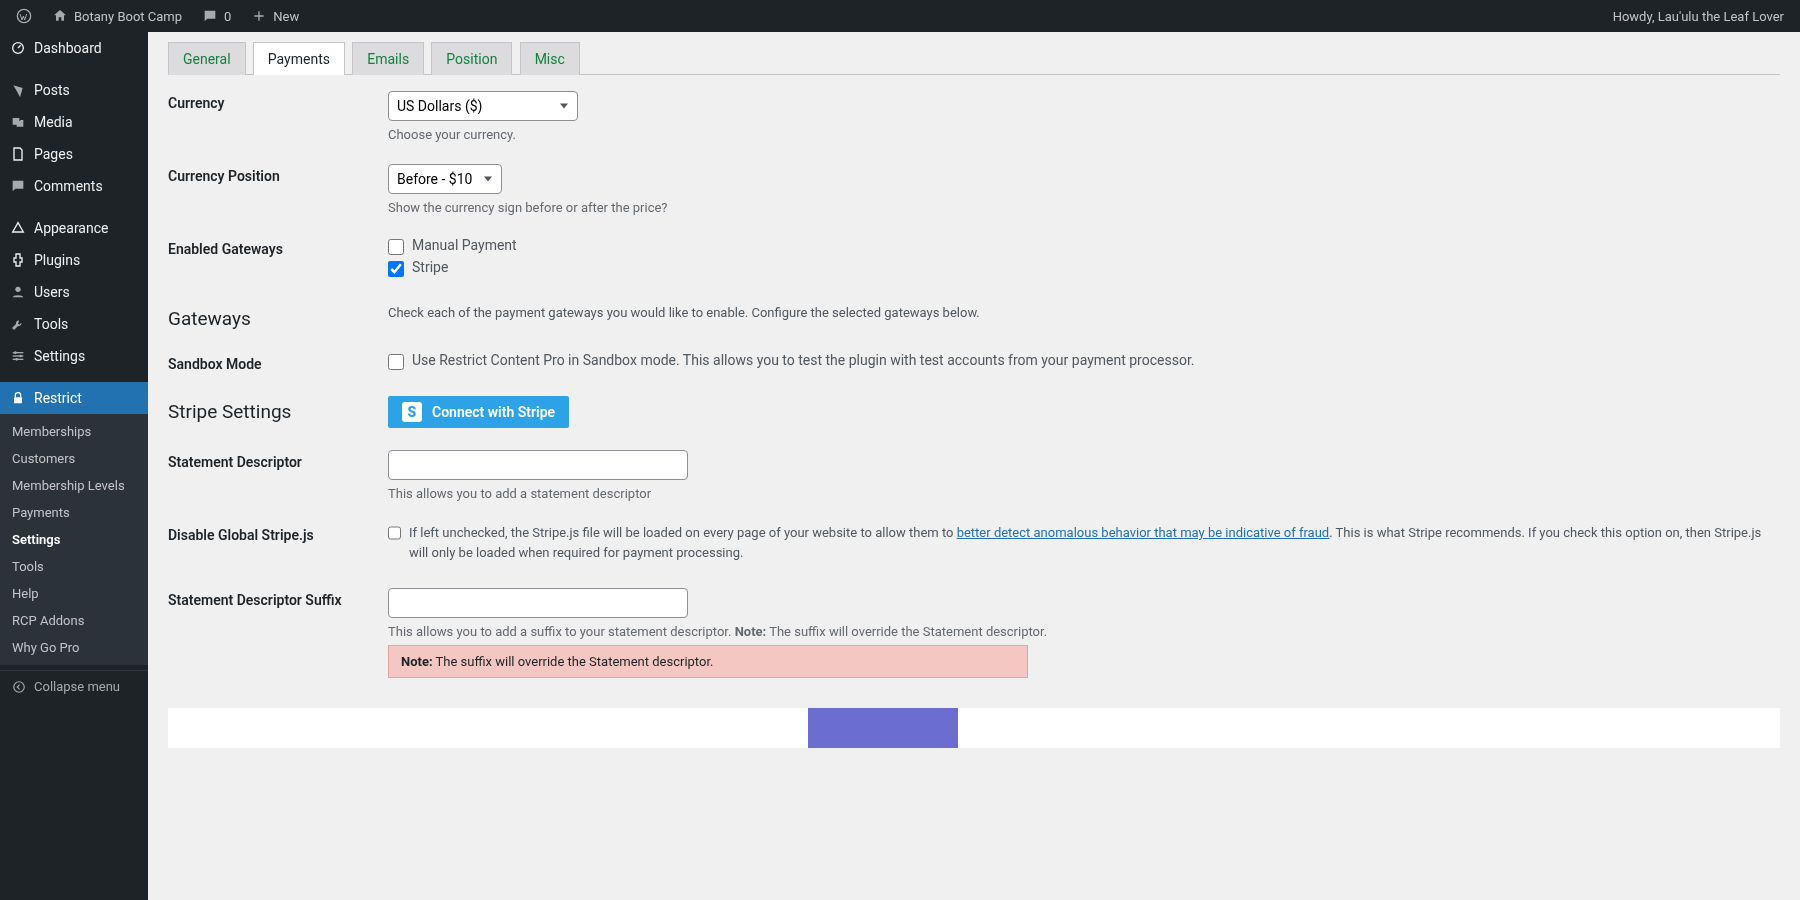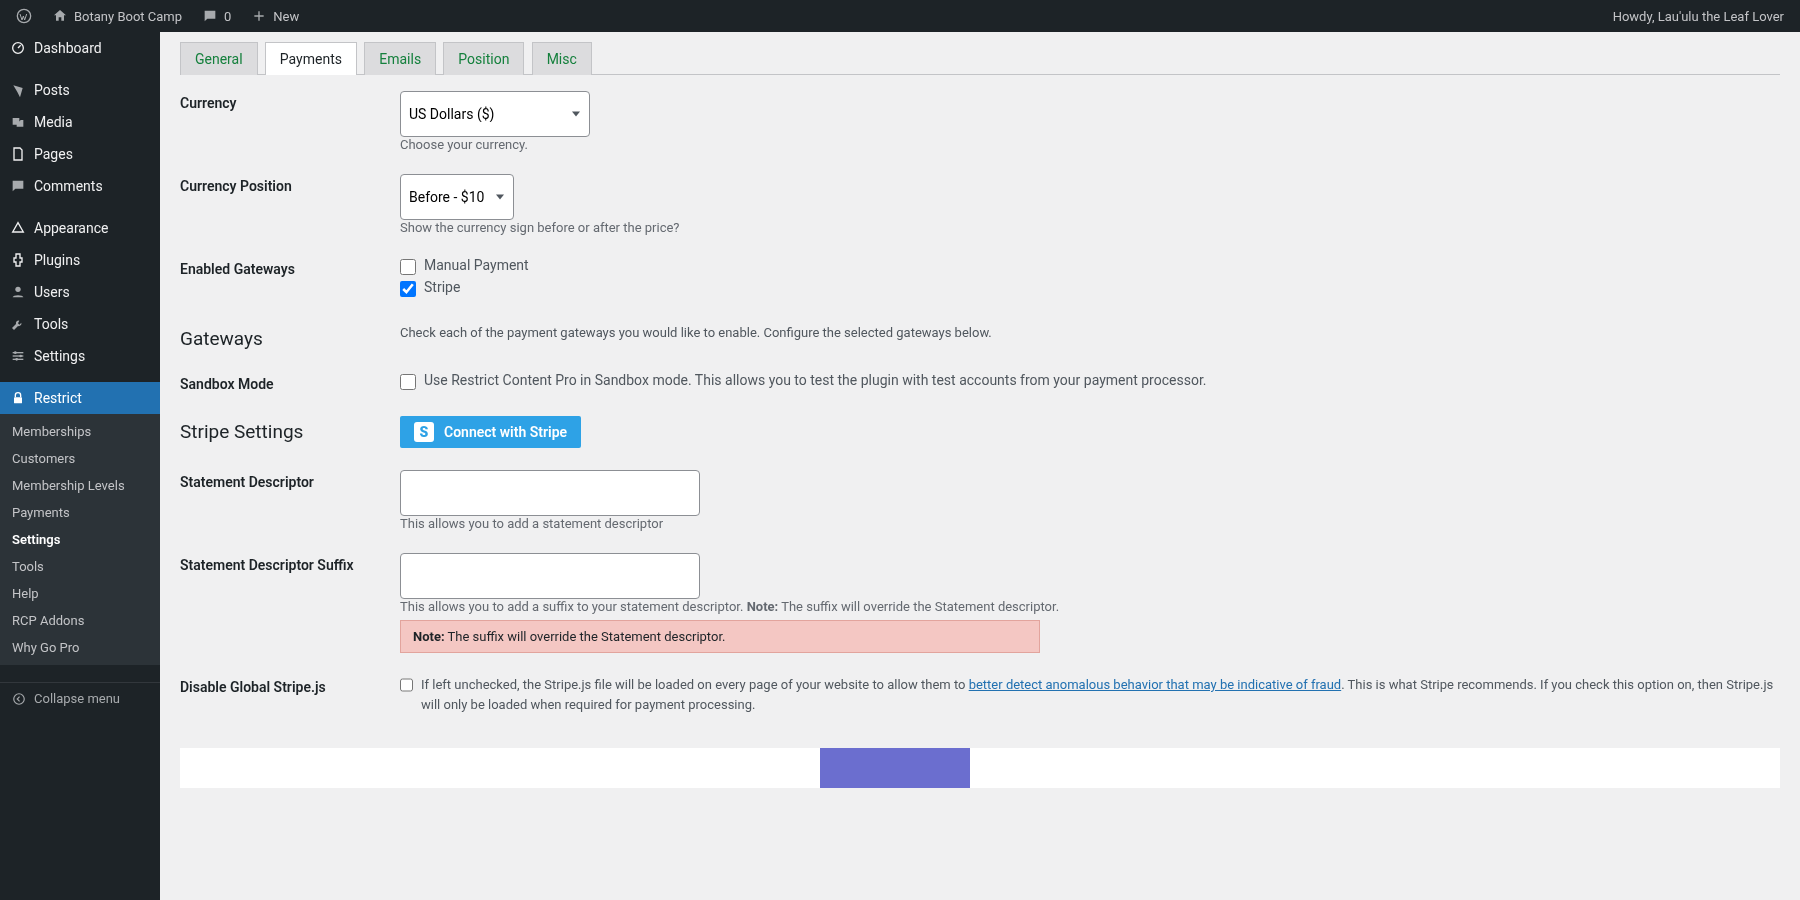--- a/index.html
+++ b/index.html
@@ -4,46 +4,46 @@
 <style>
 * { box-sizing: border-box; margin: 0; padding: 0; font-family: -apple-system, BlinkMacSystemFont, "Segoe UI", Roboto, sans-serif; }
 body { background: #f0f0f1; font-size: 13px; color: #1d2327; }
 
 .admin-bar { background: #1d2327; color: #c3c4c7; height: 32px; display: flex; align-items: center; padding: 0 8px; font-size: 13px; justify-content: space-between; text-align: center; }
 .admin-bar-left { display: flex; align-items: center; gap: 4px; }
 .admin-bar-item { display: inline-flex; align-items: center; gap: 6px; padding: 0 8px; height: 32px; cursor: pointer; }
 .admin-bar svg { width: 16px; height: 16px; fill: #a7aaad; }
 
 .wrap { display: flex; }
-.sidebar { width: 160px; background: #1d2327; color: #f0f0f1; min-height: calc(100vh - 32px); padding-top: 0; }
+.sidebar { width: 148px; background: #1d2327; color: #f0f0f1; min-height: calc(100vh - 32px); padding-top: 0; }
 .menu-item { display: flex; align-items: center; gap: 8px; padding: 8px 10px; color: #f0f0f1; cursor: pointer; font-size: 14px; }
 .menu-item.sep-before { margin-top: 10px; }
 .menu-item.current { background: #2271b1; color: #fff; position: relative; }
 .menu-item.current::after { content:""; position:absolute; right:-8px; top:50%; transform:translateY(-50%); border:8px solid transparent; border-right-color:#f0f0f1; }
 .menu-item svg { width: 16px; height: 16px; fill: #a7aaad; flex-shrink: 0; }
 .menu-item.current svg { fill: #fff; }
 
 .submenu { background: #2c3338; padding: 4px 0; }
 .submenu-item { padding: 6px 12px; font-size: 13px; color: #c3c4c7; cursor: pointer; }
 .submenu-item.active { color: #fff; font-weight: 600; }
 
-.collapse { display:flex; align-items:center; gap:8px; padding:8px 12px; color:#a7aaad; cursor:pointer; font-size:13px; border-top:1px solid #32373c; margin-top:17px; }
+.collapse { display:flex; align-items:center; gap:8px; padding:8px 12px; color:#a7aaad; cursor:pointer; font-size:13px; border-top:1px solid #32373c; margin-top:5px; }
 .collapse svg { width:14px; height:14px; fill:#a7aaad; }
 
 .content { flex: 1; padding: 10px 20px 40px; }
 .tab-bar { border-bottom: 1px solid #c3c4c7; margin-bottom: 16px; }
 .tab { display: inline-block; padding: 8px 14px; background: #dcdcde; border: 1px solid #c3c4c7; border-bottom: none; margin-right: 4px; margin-bottom: -1px; font-size: 14px; cursor: pointer; color:#15803d;}
 .tab.active { background: #fff; color: #1d2327; }
 
 .form-row { display: flex; align-items: flex-start; margin-bottom: 22px; }
 .form-label { width: 220px; font-weight: 600; padding-top: 4px; font-size: 14px; }
 .form-field { flex: 1; }
-.form-field select, .form-field input[type=text] { border: 1px solid #8c8f94; border-radius: 4px; padding: 4px 28px 4px 8px; background: #fff; font-size: 14px; height: 46px; min-width:90px; }
+.form-field select, .form-field input[type=text] { border: 1px solid #8c8f94; border-radius: 4px; padding: 4px 28px 4px 8px; background: #fff; font-size: 14px; height: 30px; min-width:90px; }
 .form-field input[type=text] { width: 300px; padding-right:8px; }
-.help { color: #646970; font-size: 13px; margin-top: 0; }
+.help { color: #646970; font-size: 13px; margin-top: 6px; }
 .section-heading { font-size: 19px; font-weight: 400; margin: 30px 0 12px; }
 .checkbox-line { display:flex; align-items:flex-start; gap:8px; font-size:14px; color:#50575e; margin-bottom:4px; }
 .checkbox-line input { margin-top:2px; width:16px; height:16px; }
 .note-box { background:#f4c7c3; border:1px solid #e2a49d; padding:8px 12px; font-size:13px; max-width:640px; margin-top:6px; }
 .stripe-btn { display:inline-flex; align-items:center; gap:10px; background:#2ea2e6; color:#fff; border:none; padding:6px 14px; font-size:14px; font-weight:600; cursor:pointer; border-radius:2px; }
 .stripe-btn .s-badge { background:#fff; color:#2ea2e6; font-weight:900; width:20px; height:20px; display:flex; align-items:center; justify-content:center; border-radius:3px; }
 a.frd { color:#2271b1; text-decoration:underline; }
 .select-wrap{position:relative;display:inline-block;}
 .select-wrap::after{content:"";position:absolute;right:10px;top:50%;width:0;height:0;border-left:4px solid transparent;border-right:4px solid transparent;border-top:5px solid #50575e;transform:translateY(-50%);pointer-events:none;}
 .select-wrap select{appearance:none;-webkit-appearance:none;}
@@ -254,35 +254,35 @@
 
     <div class="form-row">
       <div class="form-label">Statement Descriptor</div>
       <div class="form-field">
         <input type="text" style="">
         <div class="help">This allows you to add a statement descriptor</div>
       </div>
     </div>
 
     <div class="form-row">
+      <div class="form-label">Disable Global Stripe.js</div>
+      <div class="form-field">
+        <label class="checkbox-line" style="font-size:13px;color:#50575e;line-height:1.5">
+            <input type="checkbox" style="">
+            <span><span>If left unchecked, the Stripe.js file will be loaded on every page of your website to allow them to </span><a href="#" class="frd">better detect anomalous behavior that may be indicative of fraud</a><span>. This is what Stripe recommends. If you check this option on, then Stripe.js will only be loaded when required for payment processing.</span></span>
+          </label>
+      </div>
+    </div>
+
+    <div class="form-row">
       <div class="form-label">Statement Descriptor Suffix</div>
       <div class="form-field">
         <input type="text" style="">
         <div class="help"><span>This allows you to add a suffix to your statement descriptor. </span><b>Note:</b><span> The suffix will override the Statement descriptor.</span></div>
         <div class="note-box"><b>Note:</b><span> The suffix will override the Statement descriptor.</span></div>
       </div>
     </div>
 
-    <div class="form-row">
-      <div class="form-label">Disable Global Stripe.js</div>
-      <div class="form-field">
-        <label class="checkbox-line" style="font-size:13px;color:#50575e;line-height:1.5">
-            <input type="checkbox" style="">
-            <span><span>If left unchecked, the Stripe.js file will be loaded on every page of your website to allow them to </span><a href="#" class="frd">better detect anomalous behavior that may be indicative of fraud</a><span>. This is what Stripe recommends. If you check this option on, then Stripe.js will only be loaded when required for payment processing.</span></span>
-          </label>
-      </div>
-    </div>
-
     <div class="footer-box">
         <div class="purple"></div>
       </div>
   </div>
 </div>
 
 </body></html>

